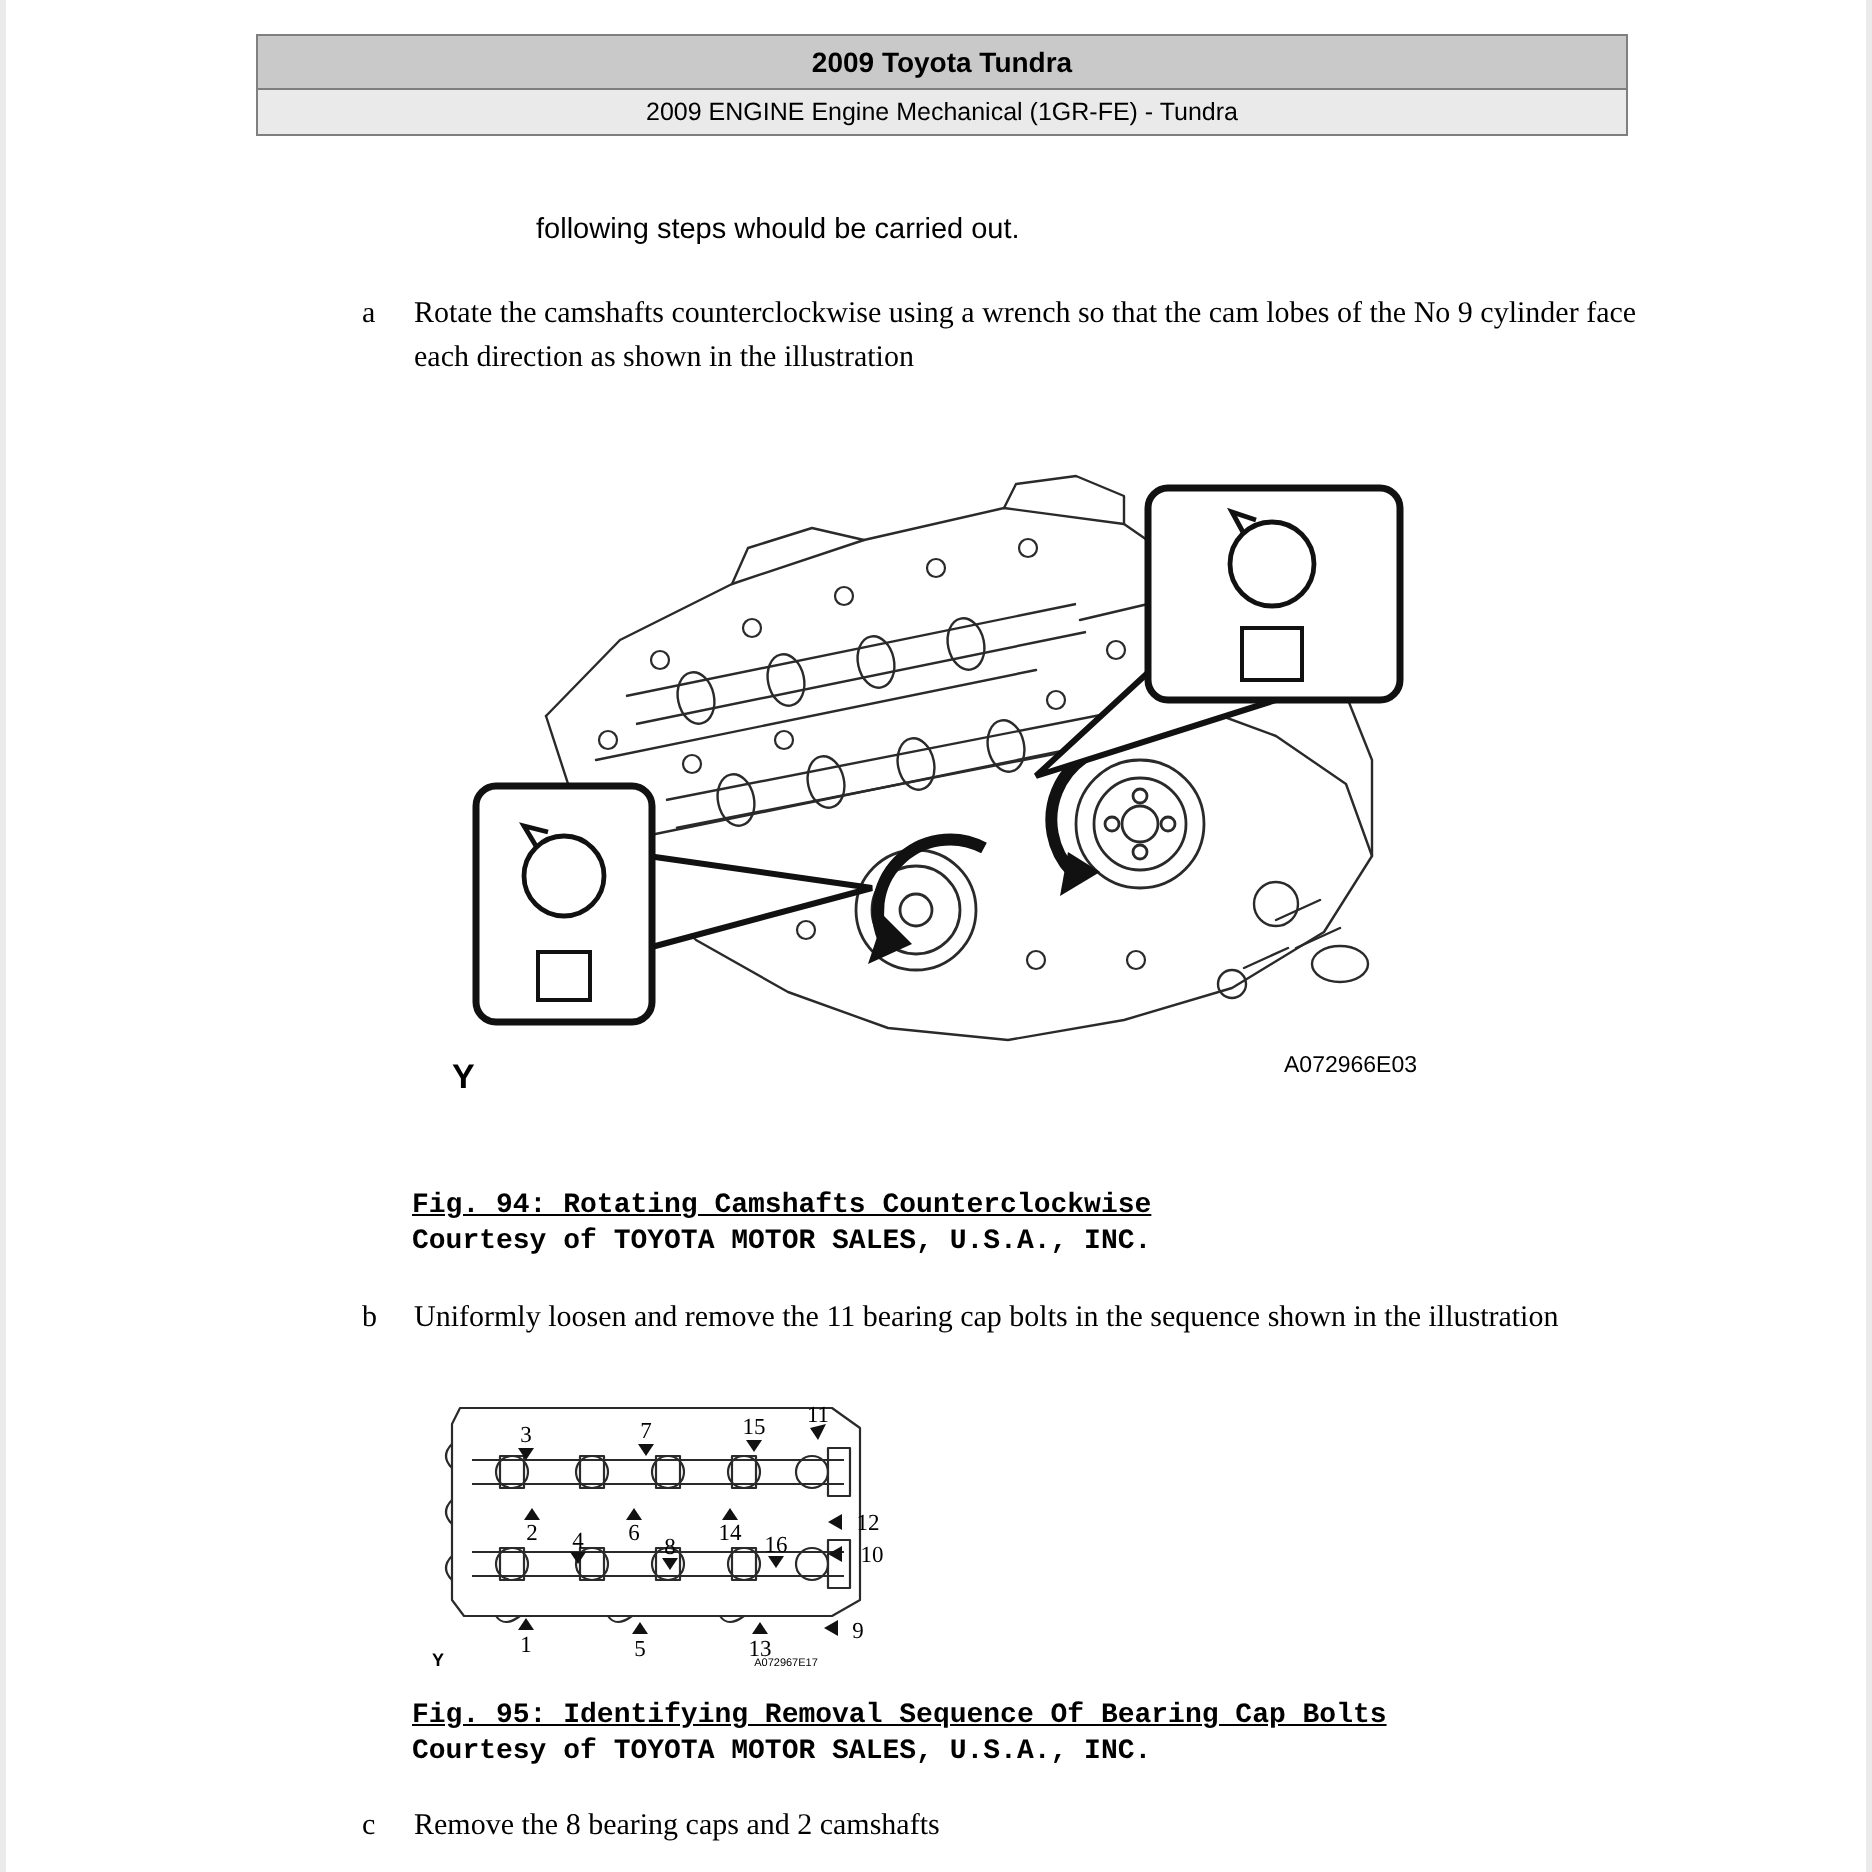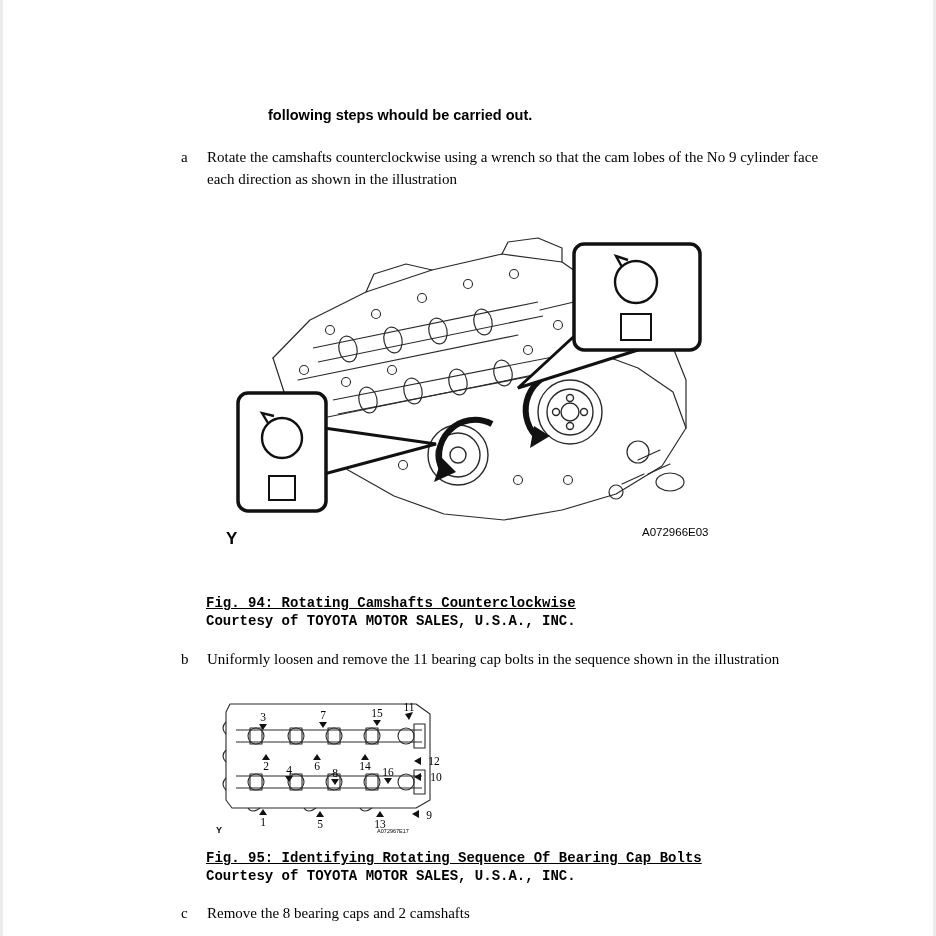--- a/index.html
+++ b/index.html
@@ -12,39 +12,43 @@
           border-left:3px solid #ebebeb; border-right:3px solid #ebebeb; }
 
   .hdr { position:absolute; left:125px; top:17px; width:686px;
          border:1px solid #7f7f7f; text-align:center;
          font-family:"Liberation Sans", sans-serif; }
   .hdr-title { background:#c9c9c9; border-bottom:1px solid #7f7f7f;
                height:27px; line-height:27px; font-weight:bold; font-size:14px; }
   .hdr-sub   { background:#eaeaea; height:22px; line-height:22px; font-size:12.5px; }
 
   .intro { position:absolute; left:265px; top:107px;
-           font-family:"Liberation Sans", sans-serif; font-weight:bold; font-size:14.5px; }
+           font-family:"Liberation Sans", sans-serif; font-weight:normal; font-size:14.5px; }
 
   .step { position:absolute; left:178px; display:flex; font-size:15px; line-height:22px; }
   .step .letter { width:26px; flex:0 0 26px; }
   .step .stext  { width:622px; }
 
   .fig1 { position:absolute; left:215px; top:230px; width:500px; height:320px; }
   .fig2 { position:absolute; left:205px; top:682px; width:250px; height:155px; }
 
   .caption { position:absolute; left:203px; font-weight:bold; font-size:14px; line-height:17.5px;font-family:Liberation Mono, monospace; }
   .cap-title { text-decoration:underline; }
 
   svg text { user-select:none; }
 </style>
 </head>
 <body>
 
 <div class="page">
 
+  <div class="hdr">
+    <div class="hdr-title">2009 Toyota Tundra</div>
+    <div class="hdr-sub">2009 ENGINE Engine Mechanical (1GR-FE) - Tundra</div>
+  </div>
 
   <div class="intro">following steps whould be carried out.</div>
 
   <div class="step" style="top:146px">
     <span class="letter">a</span>
     <span class="stext">Rotate the camshafts counterclockwise using a wrench so that the cam lobes of the No  9 cylinder face each direction as shown in the illustration</span>
   </div>
 
   <svg class="fig1" viewBox="0 0 500 320">
     <g stroke="#2a2a2a" fill="none" stroke-width="1.2" stroke-linejoin="round" stroke-linecap="round">
@@ -210,21 +214,21 @@
       <text x="112" y="146">5</text>
       <text x="172" y="146">13</text>
       <text x="221" y="137">9</text>
     </g>
 
     <text x="8" y="151" font-family="Liberation Sans, sans-serif" font-size="9" font-weight="bold">Y</text>
     <text x="185" y="151" font-family="Liberation Sans, sans-serif" font-size="5.5" text-anchor="middle">A072967E17</text>
   </svg>
 
   <div class="caption" style="top:850px">
-    <div class="cap-title">Fig. 95: Identifying Rotating Sequence Of Bearing Cap Bolts</div>
+    <div class="cap-title">Fig. 95: Identifying Removal Sequence Of Bearing Cap Bolts</div>
     <div class="cap-courtesy">Courtesy of TOYOTA MOTOR SALES, U.S.A., INC.</div>
   </div>
 
   <div class="step" style="top:902px">
     <span class="letter">c</span>
     <span class="stext">Remove the 8 bearing caps and 2 camshafts</span>
   </div>
 
 </div>
 

